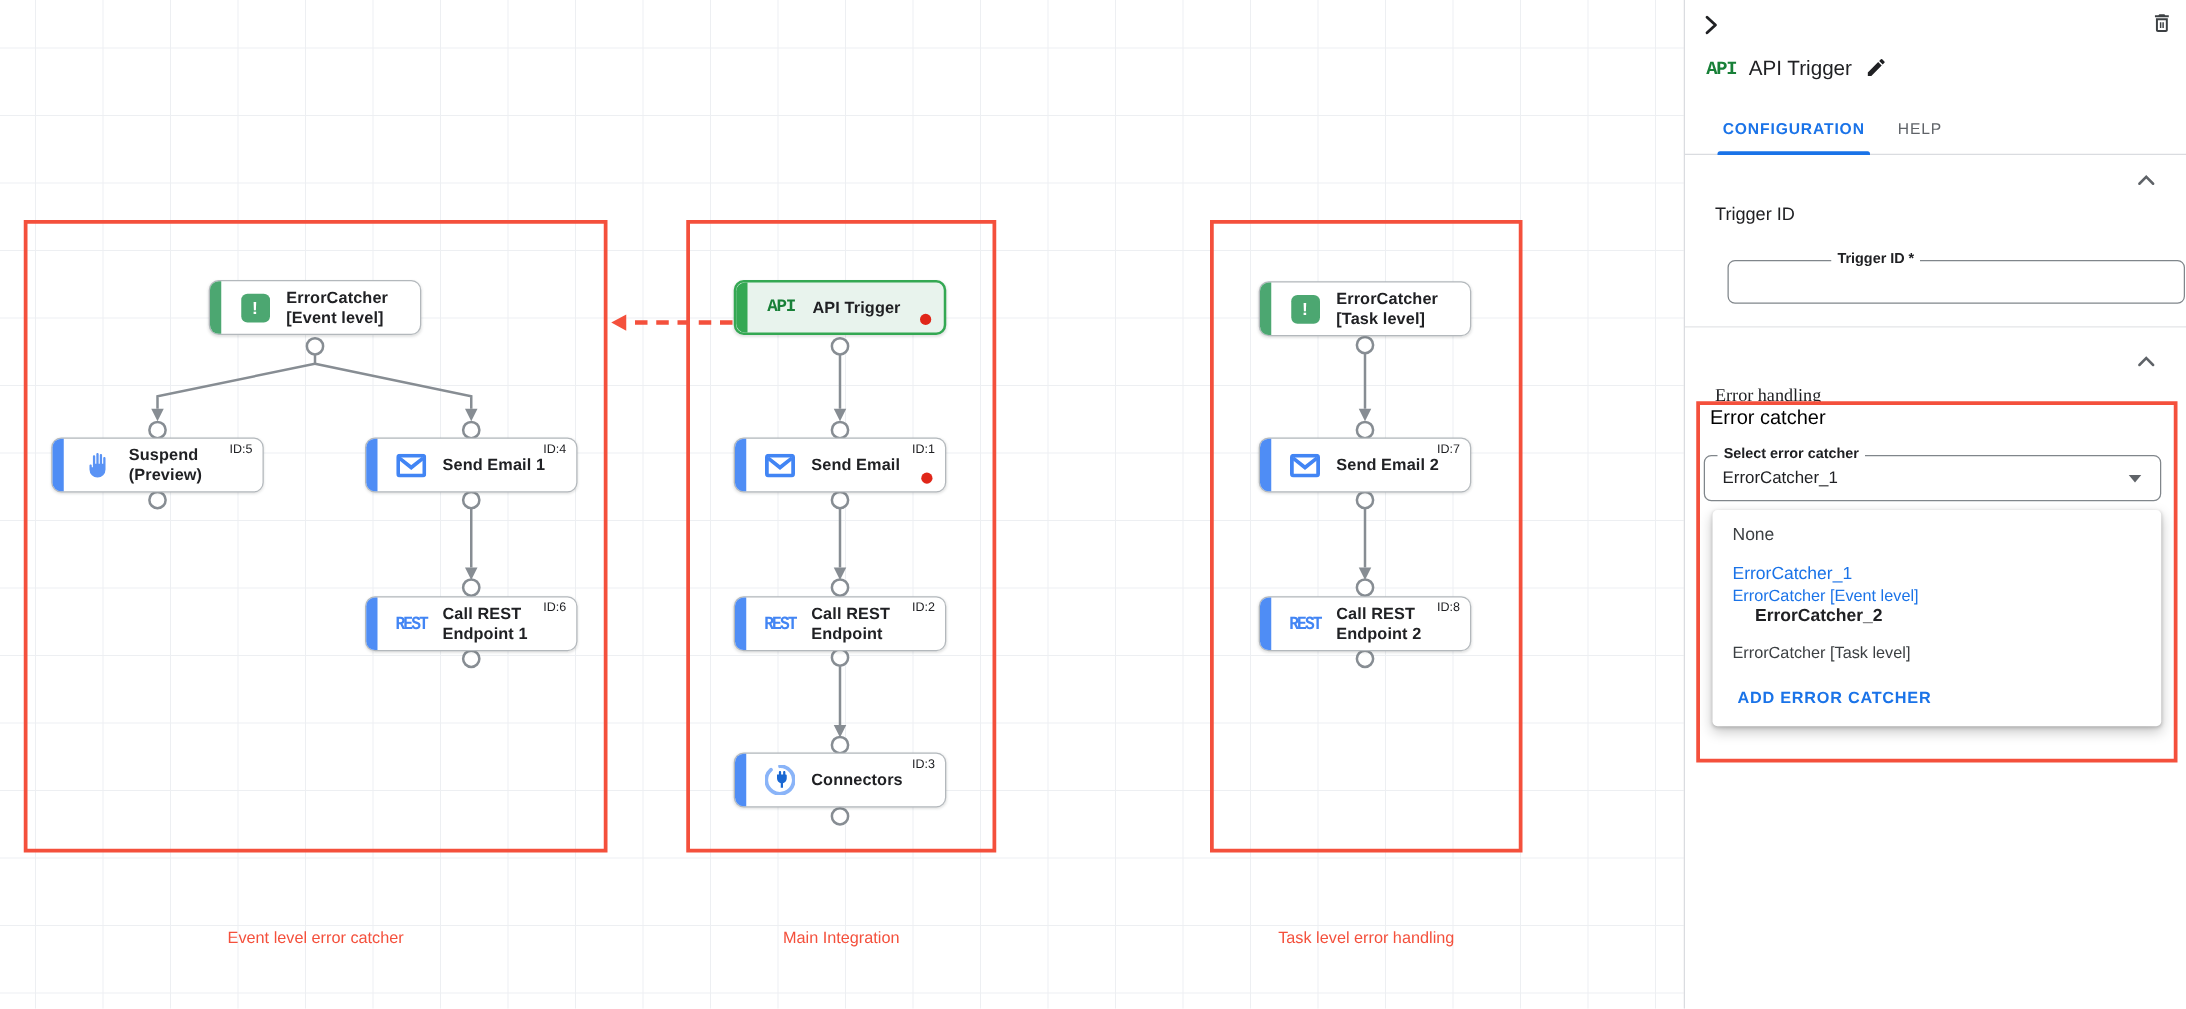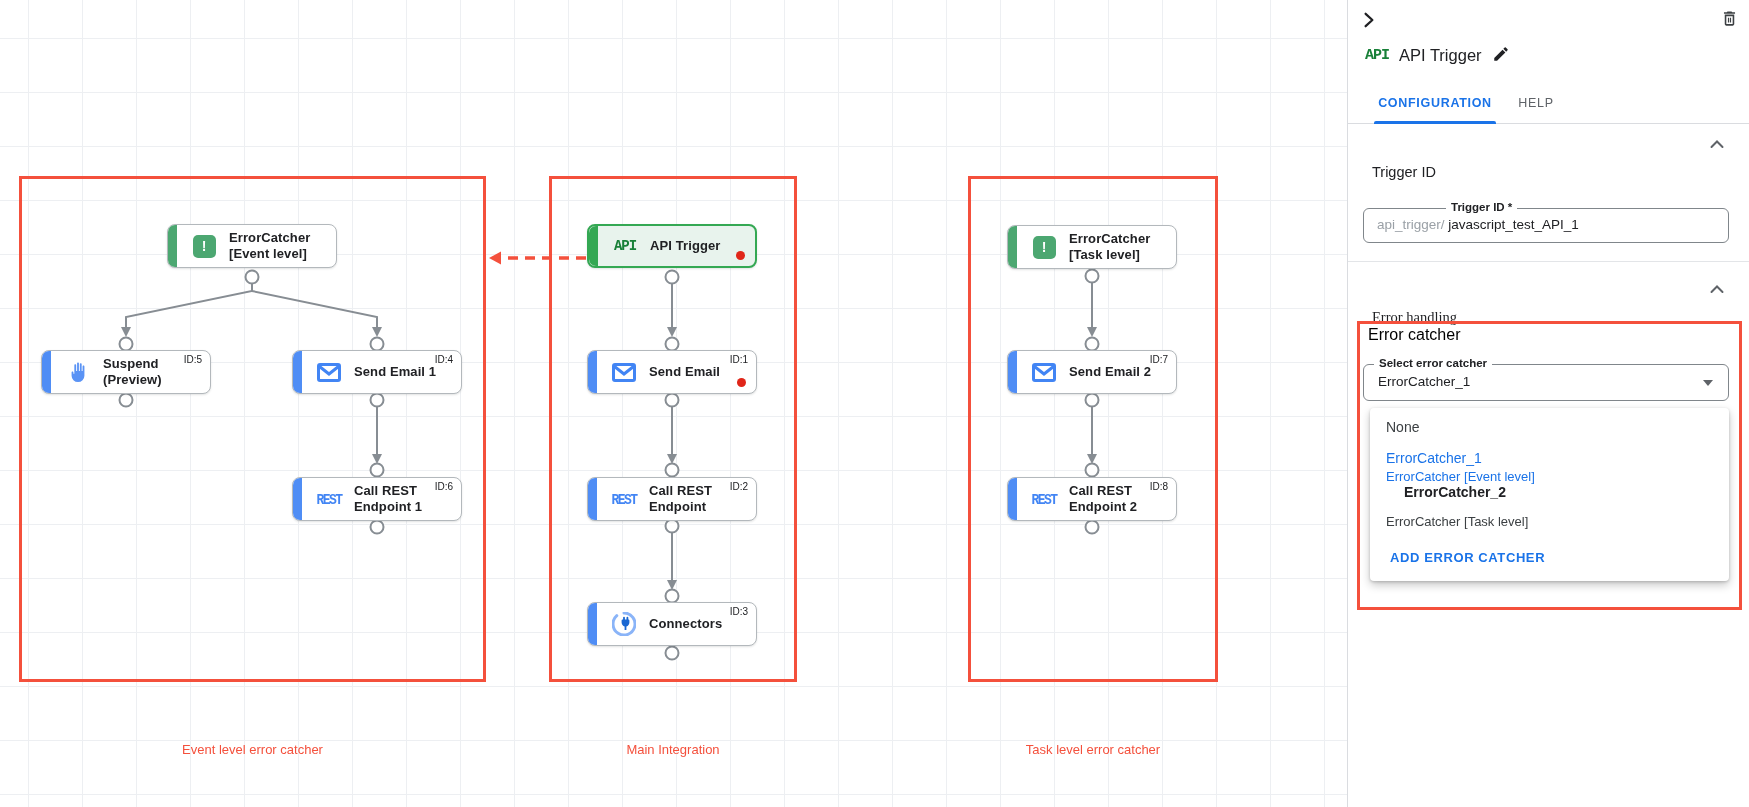--- a/index.html
+++ b/index.html
@@ -75,21 +75,21 @@
 <div class="stage">
 
   <div class="canvas">
 
     <div class="group-rect" style="left:19px; top:176px; width:467px; height:506px;"></div>
     <div class="group-rect" style="left:549px; top:176px; width:248px; height:506px;"></div>
     <div class="group-rect" style="left:968px; top:176px; width:250px; height:506px;"></div>
 
     <div class="group-label" style="left:19px; top:742px; width:467px;">Event level error catcher</div>
     <div class="group-label" style="left:549px; top:742px; width:248px;">Main Integration</div>
-    <div class="group-label" style="left:968px; top:742px; width:250px;">Task level error catcher</div>
+    <div class="group-label" style="left:968px; top:742px; width:250px;">Task level error handling</div>
 
     <svg class="wires" width="1348" height="807">
       <g stroke="#878d93" stroke-width="2" fill="none">
 
         <path d="M252,284 L252,291 L126,317 L126,327"></path>
         <path d="M252,291 L377,317 L377,327"></path>
         <path d="M377,407 L377,454"></path>
 
         <path d="M672,284 L672,327"></path>
         <path d="M672,407 L672,454"></path>
@@ -306,26 +306,22 @@
       <div class="tab-underline"></div>
     </div>
 
     <div class="section-h" style="left:24px; top:136px;">Trigger ID</div>
     <button class="icon-btn chev-up" style="left:362px; top:137px;">
       <svg width="14" height="10" viewBox="0 0 14 10">
           <path d="M1.5 8 7 2.5 12.5 8" fill="none" stroke="#5f6368" stroke-width="2" stroke-linecap="round"></path>
         </svg>
     </button>
 
-    <div class="outline-field" style="top:208px; height:35px;">
+    <div class="outline-field" style="top:208px; height:35px;margin-left:19px;">
       <span class="float-label" style="left:82px;">Trigger ID *</span>
-      <div class="field-text" style="padding:8px 0 0 13px;">
-        <span class="prefix">api_trigger/</span>
-        <span>javascript_test_API_1</span>
-      </div>
     </div>
 
     <div class="divider" style="top:261px;"></div>
 
     <div class="section-h" style="left:24px; top:281px;font-family:Liberation Serif, serif;">Error handling</div>
     <button class="icon-btn chev-up" style="left:362px; top:282px;">
       <svg width="14" height="10" viewBox="0 0 14 10">
           <path d="M1.5 8 7 2.5 12.5 8" fill="none" stroke="#5f6368" stroke-width="2" stroke-linecap="round"></path>
         </svg>
     </button>

